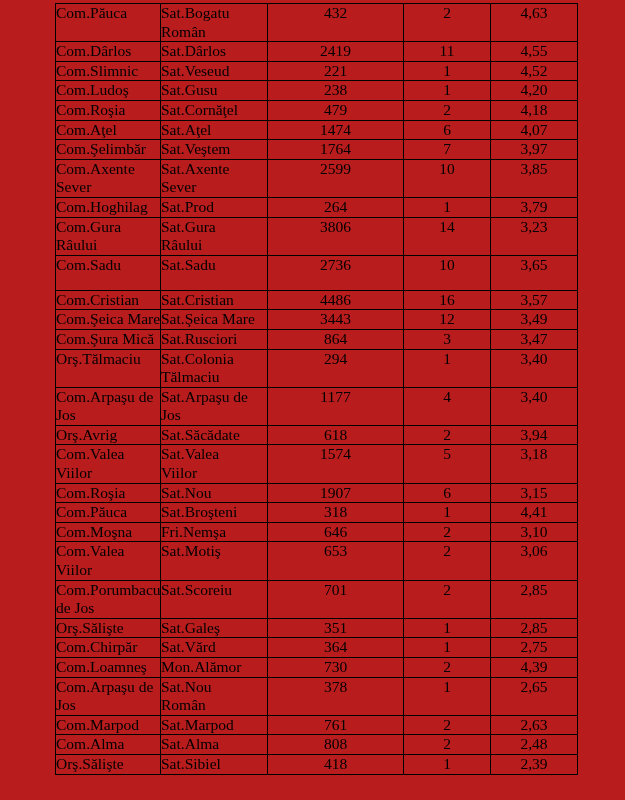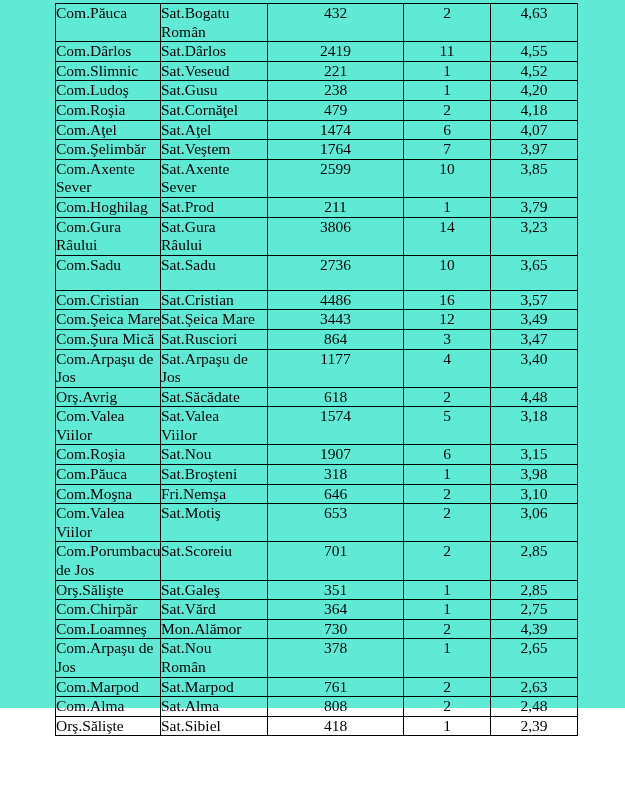--- a/index.html
+++ b/index.html
@@ -10,22 +10,22 @@
   body {
     width: 625px;
     height: 800px;
     overflow: hidden;
     position: relative;
     font-family: "Liberation Serif", serif;
   }
   .page {
     position: relative;
     width: 625px;
-    height: 708px;
-    background: #5eead4;
+    height: 800px;
+    background: #b91c1c;
   }
   table.doc-table {
     position: absolute;
     left: 55px;
     top: 3px;
     width: 522px;
     border-collapse: collapse;
     table-layout: fixed;
   }
   table.doc-table td {
@@ -115,21 +115,21 @@
 Sever</td>
     <td class="c-village">Sat.Axente
 Sever</td>
     <td class="c-pop">2599</td>
     <td class="c-n2">10</td>
     <td class="c-rate">3,85</td>
   </tr>
         <tr>
     <td class="c-commune">Com.Hoghilag</td>
     <td class="c-village">Sat.Prod</td>
-    <td class="c-pop">211</td>
+    <td class="c-pop">264</td>
     <td class="c-n2">1</td>
     <td class="c-rate">3,79</td>
   </tr>
         <tr>
     <td class="c-commune">Com.Gura
 Râului</td>
     <td class="c-village">Sat.Gura
 Râului</td>
     <td class="c-pop">3806</td>
     <td class="c-n2">14</td>
@@ -157,34 +157,42 @@
     <td class="c-rate">3,49</td>
   </tr>
         <tr>
     <td class="c-commune">Com.Şura Mică</td>
     <td class="c-village">Sat.Rusciori</td>
     <td class="c-pop">864</td>
     <td class="c-n2">3</td>
     <td class="c-rate">3,47</td>
   </tr>
         <tr>
+    <td class="c-commune">Orş.Tălmaciu</td>
+    <td class="c-village">Sat.Colonia
+Tălmaciu</td>
+    <td class="c-pop">294</td>
+    <td class="c-n2">1</td>
+    <td class="c-rate">3,40</td>
+  </tr>
+        <tr>
     <td class="c-commune">Com.Arpaşu de
 Jos</td>
     <td class="c-village">Sat.Arpaşu de
 Jos</td>
     <td class="c-pop">1177</td>
     <td class="c-n2">4</td>
     <td class="c-rate">3,40</td>
   </tr>
         <tr>
     <td class="c-commune">Orş.Avrig</td>
     <td class="c-village">Sat.Săcădate</td>
     <td class="c-pop">618</td>
     <td class="c-n2">2</td>
-    <td class="c-rate">4,48</td>
+    <td class="c-rate">3,94</td>
   </tr>
         <tr>
     <td class="c-commune">Com.Valea
 Viilor</td>
     <td class="c-village">Sat.Valea
 Viilor</td>
     <td class="c-pop">1574</td>
     <td class="c-n2">5</td>
     <td class="c-rate">3,18</td>
   </tr>
@@ -193,21 +201,21 @@
     <td class="c-village">Sat.Nou</td>
     <td class="c-pop">1907</td>
     <td class="c-n2">6</td>
     <td class="c-rate">3,15</td>
   </tr>
         <tr>
     <td class="c-commune">Com.Păuca</td>
     <td class="c-village">Sat.Broşteni</td>
     <td class="c-pop">318</td>
     <td class="c-n2">1</td>
-    <td class="c-rate">3,98</td>
+    <td class="c-rate">4,41</td>
   </tr>
         <tr>
     <td class="c-commune">Com.Moşna</td>
     <td class="c-village">Fri.Nemşa</td>
     <td class="c-pop">646</td>
     <td class="c-n2">2</td>
     <td class="c-rate">3,10</td>
   </tr>
         <tr>
     <td class="c-commune">Com.Valea

